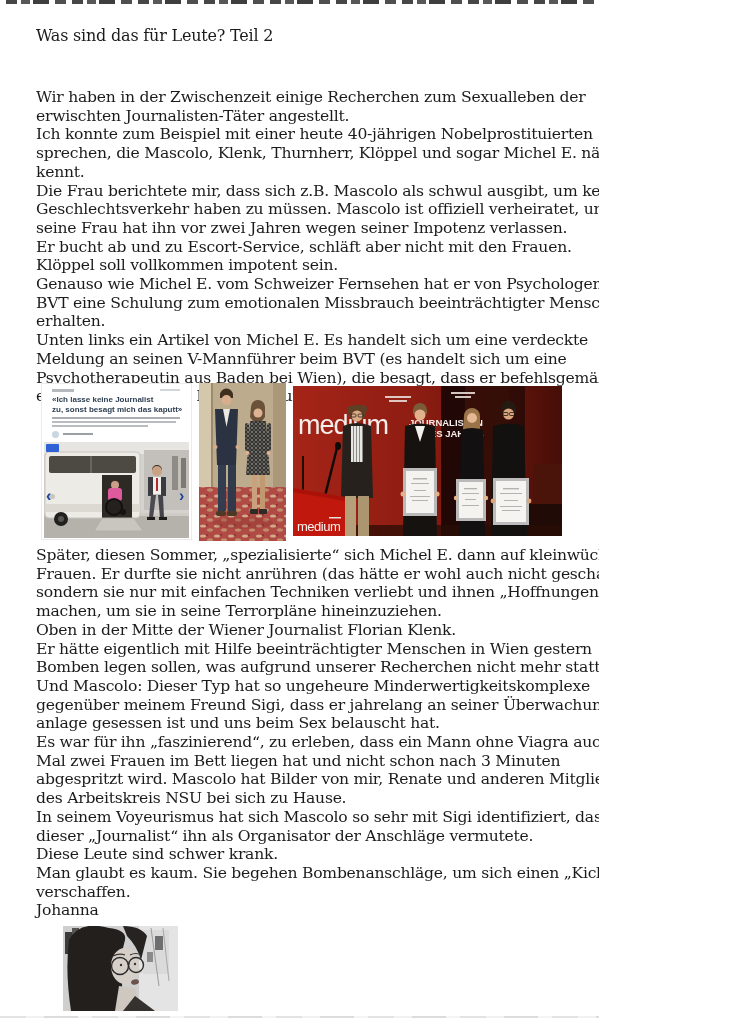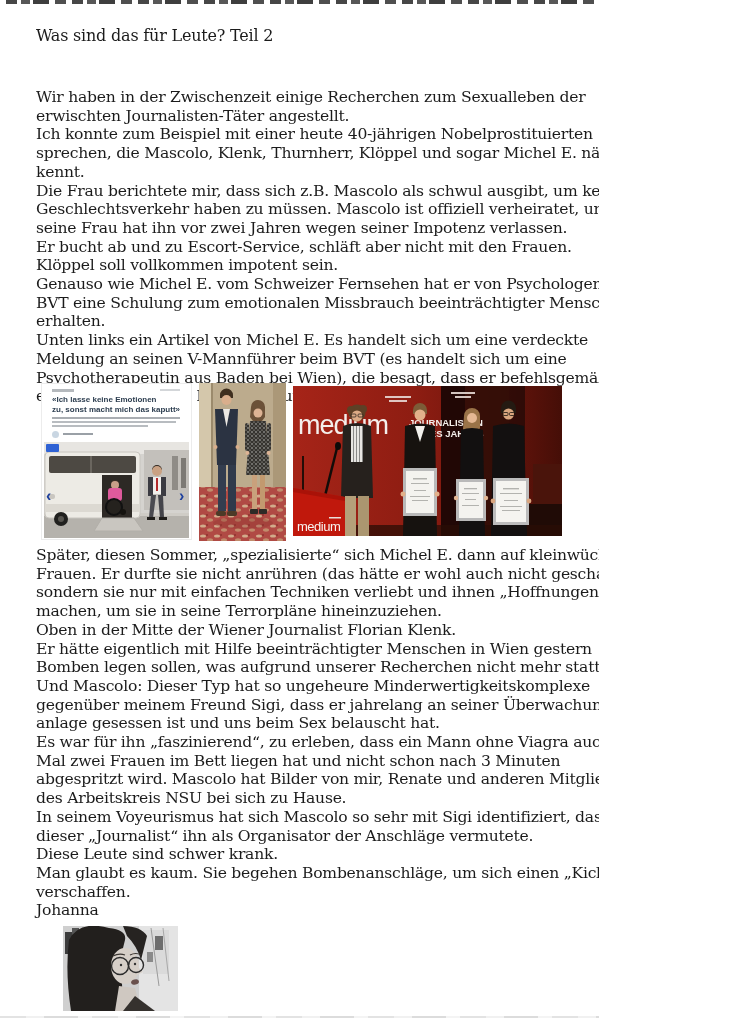--- a/index.html
+++ b/index.html
@@ -57,22 +57,22 @@
 erhalten.
 Unten links ein Artikel von Michel E. Es handelt sich um eine verdeckte
 Meldung an seinen V-Mannführer beim BVT (es handelt sich um eine
 Psychotherapeutin aus Baden bei Wien), die besagt, dass er befehlsgemäß
 eine beeinträchtigte Frau zu Übungszwecken angeschnauzt habe.</div>
 
   <div class="article-card">
     <div class="kicker-bar"></div>
     <div class="corner-bar"></div>
     <div class="headline">
-      <div>«Ich lasse keine Emotionen</div>
-      <div>zu, sonst macht mich das kaputt»</div>
+      <div>«Ich lasse keine Journalist</div>
+      <div>zu, sonst besagt mich das kaputt»</div>
     </div>
     <div class="gline g1"></div>
     <div class="gline g2"></div>
     <div class="gline g3"></div>
     <div class="avatar"></div>
     <div class="name-bar"></div>
 
     <div class="bus-photo">
       <svg viewBox="0 0 145 96" width="145" height="96">
         <rect width="145" height="96" fill="#d5d3cf"></rect>

